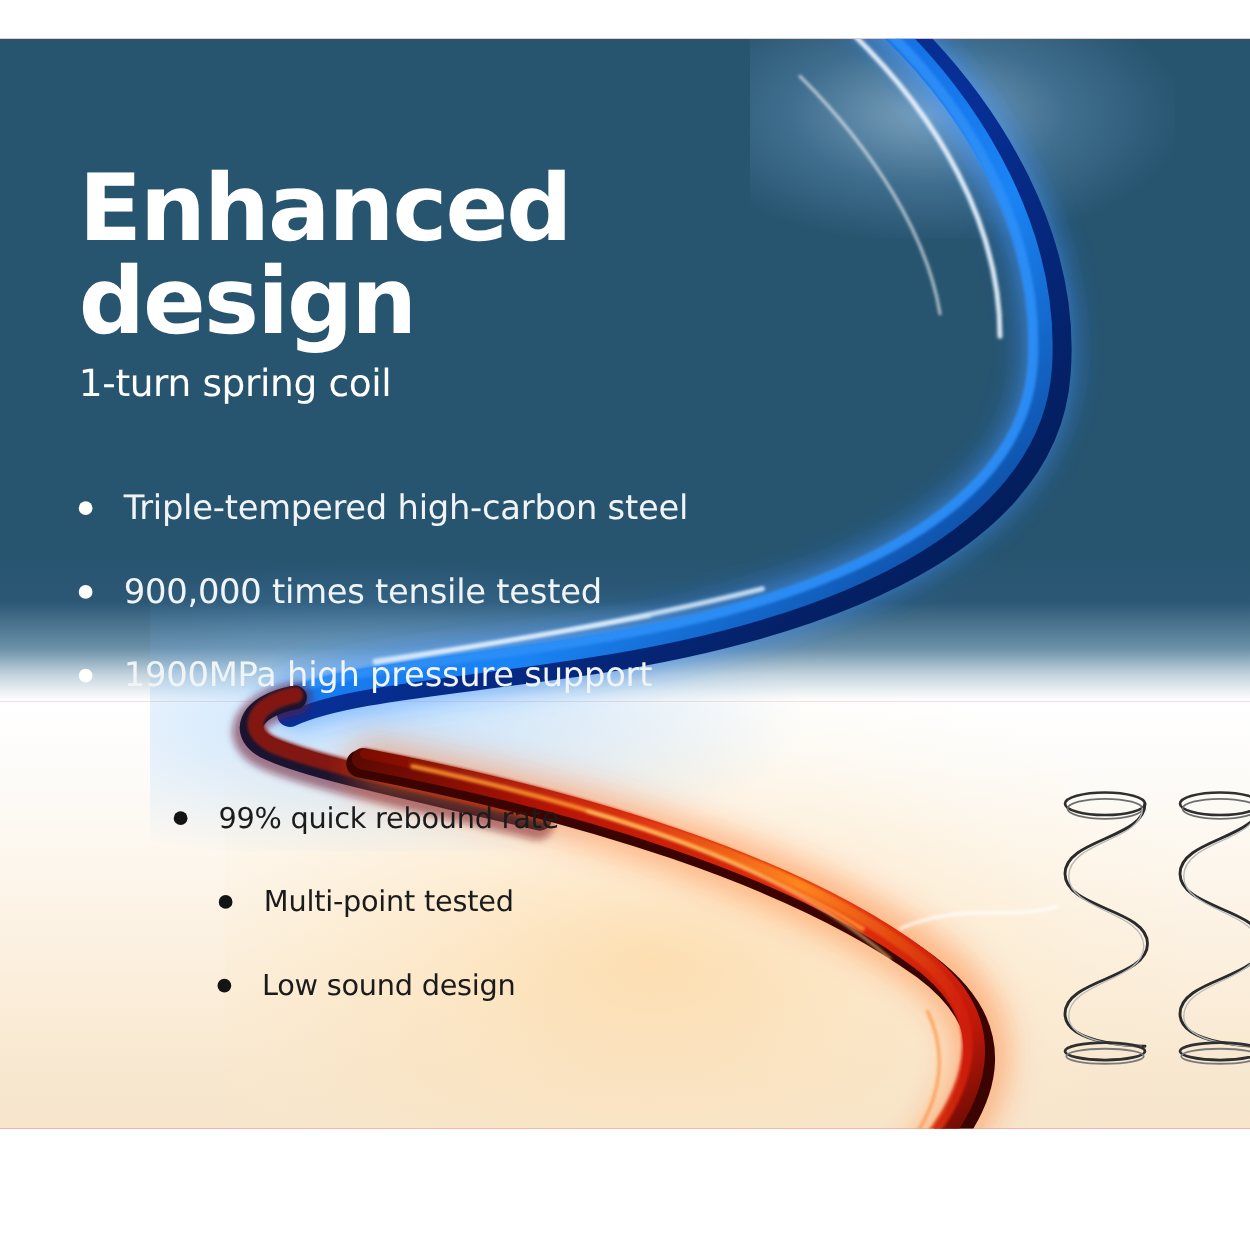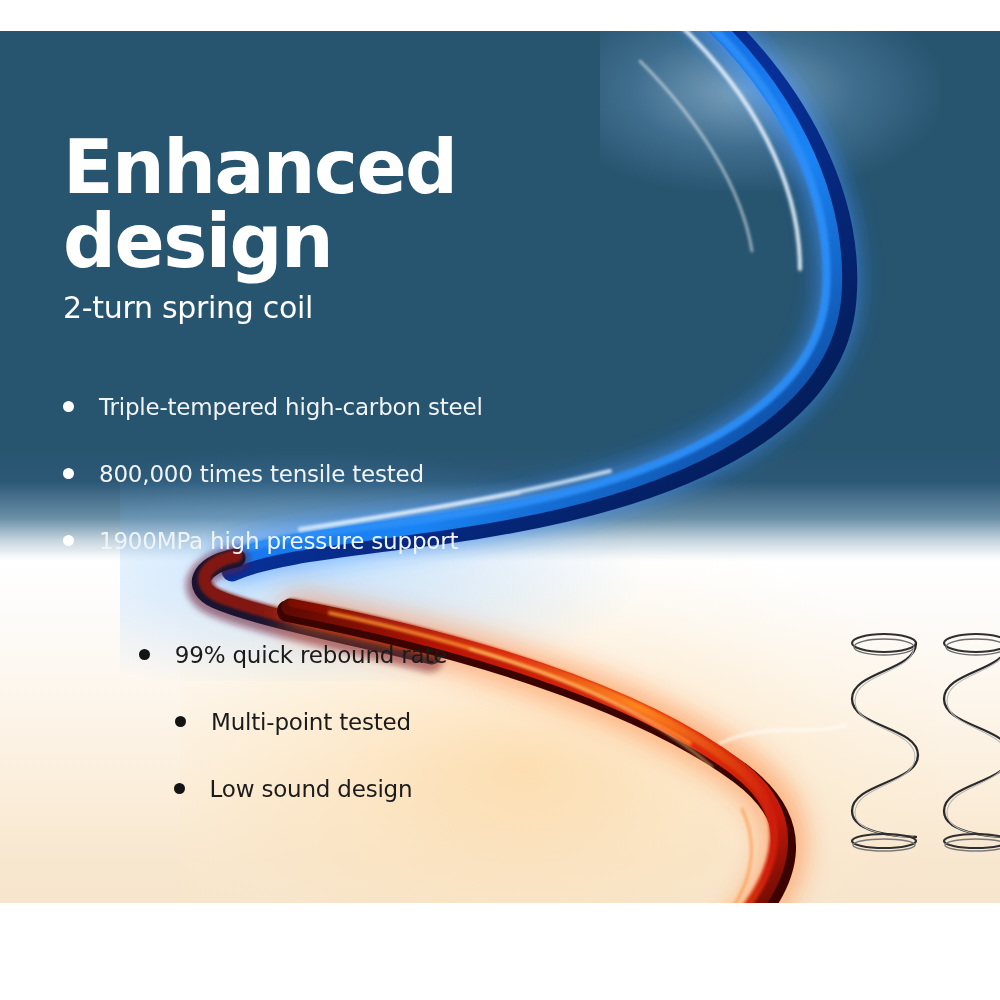--- a/index.html
+++ b/index.html
@@ -142,21 +142,21 @@
     display: flex;
     align-items: center;
     margin: 0 0 0 0;
     font-family: "DejaVu Sans", sans-serif;
     font-weight: 400;
     white-space: nowrap;
   }
   .copy-upper ul.bullets { margin-top: 48px; }
   .copy-upper .bullets li {
     height: 67px;
-    font-size: 23px;
+    font-size: 27px;
     color: #f0f4f7;
     letter-spacing: -0.2px;
   }
   .copy-lower .bullets li {
     height: 67px;
     font-size: 23px;
     color: #1b1b1b;
     letter-spacing: -0.2px;
     justify-content: center;
   }
@@ -314,30 +314,30 @@
                    C 947 806, 1005 806, 1005 806" fill="none" stroke="#b9b9b9" stroke-width="1.1" stroke-linecap="round"></path>
           <ellipse cx="976" cy="810" rx="32" ry="7" fill="none" stroke="#2f2f2f" stroke-width="2.2"></ellipse>
           <ellipse cx="976" cy="814" rx="31" ry="6" fill="none" stroke="#7a7a7a" stroke-width="1.5"></ellipse>
         </g>
 
       </g>
     </svg>
 
     <div class="copy-upper">
       <h1 class="headline">Enhanced design</h1>
-      <p class="subhead">2-turn spring coil</p>
+      <p class="subhead">1-turn spring coil</p>
 
       <ul class="bullets">
         <li>
           <span class="dot"></span>
           <span class="bullet-text">Triple-tempered high-carbon steel</span>
         </li>
         <li>
           <span class="dot"></span>
-          <span class="bullet-text">800,000 times tensile tested</span>
+          <span class="bullet-text">900,000 times tensile tested</span>
         </li>
         <li>
           <span class="dot"></span>
           <span class="bullet-text">1900MPa high pressure support</span>
         </li>
       </ul>
     </div>
 
     <div class="copy-lower">
       <ul class="bullets">

